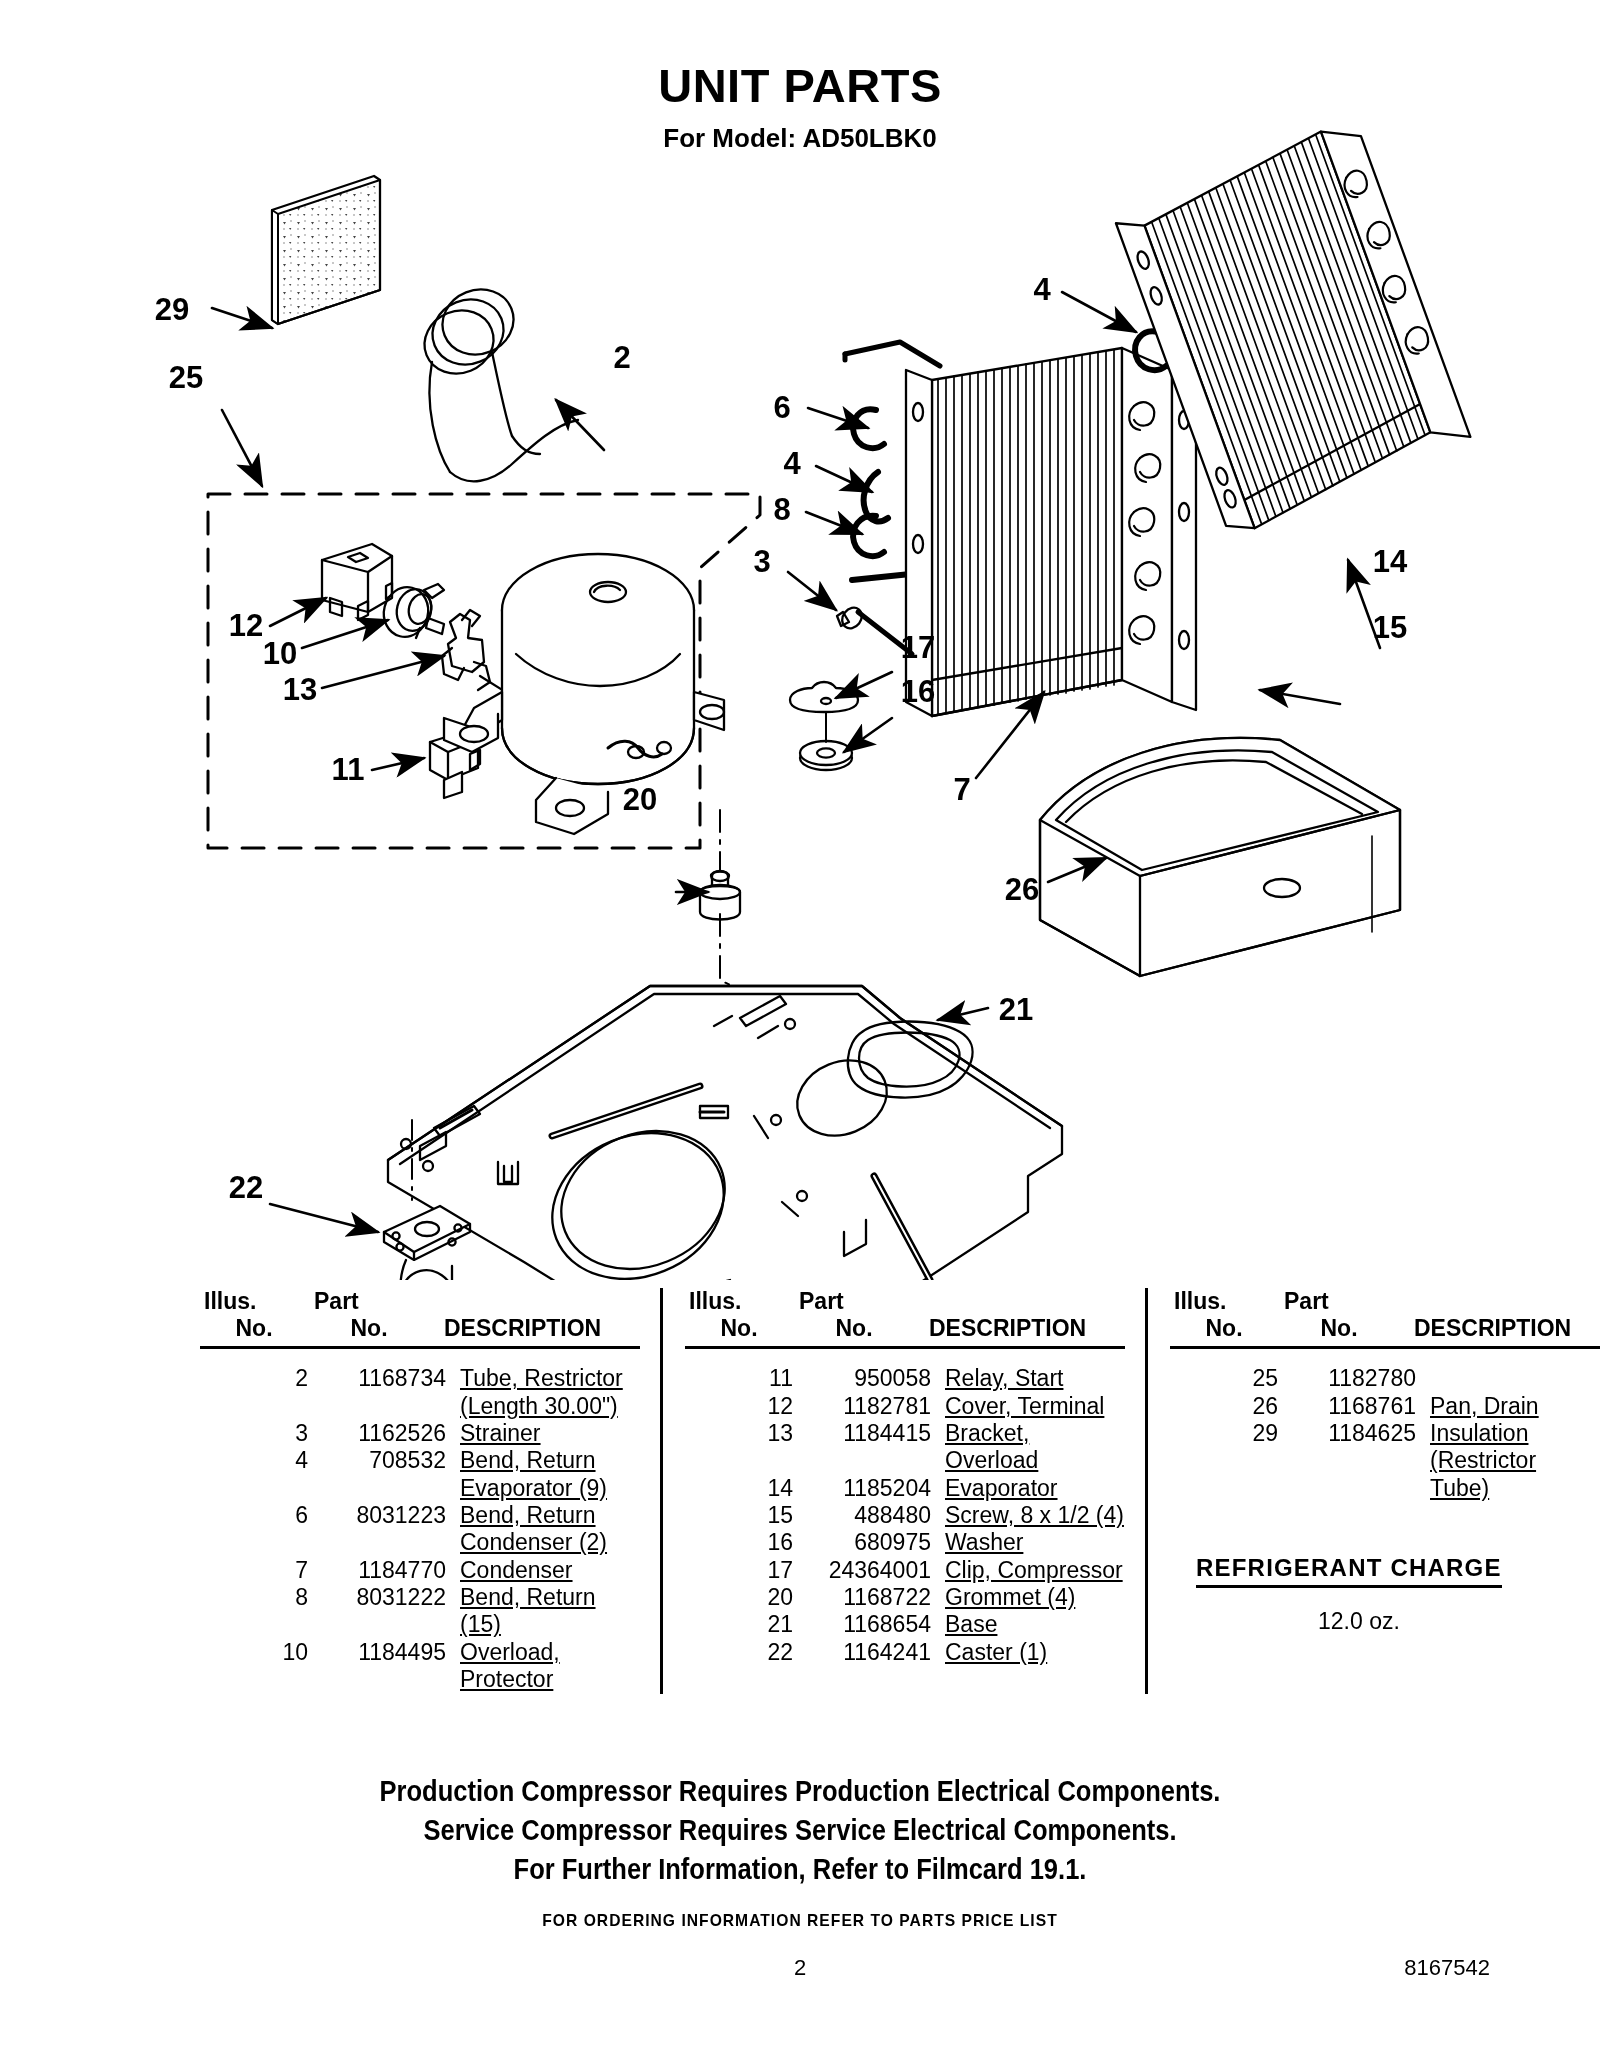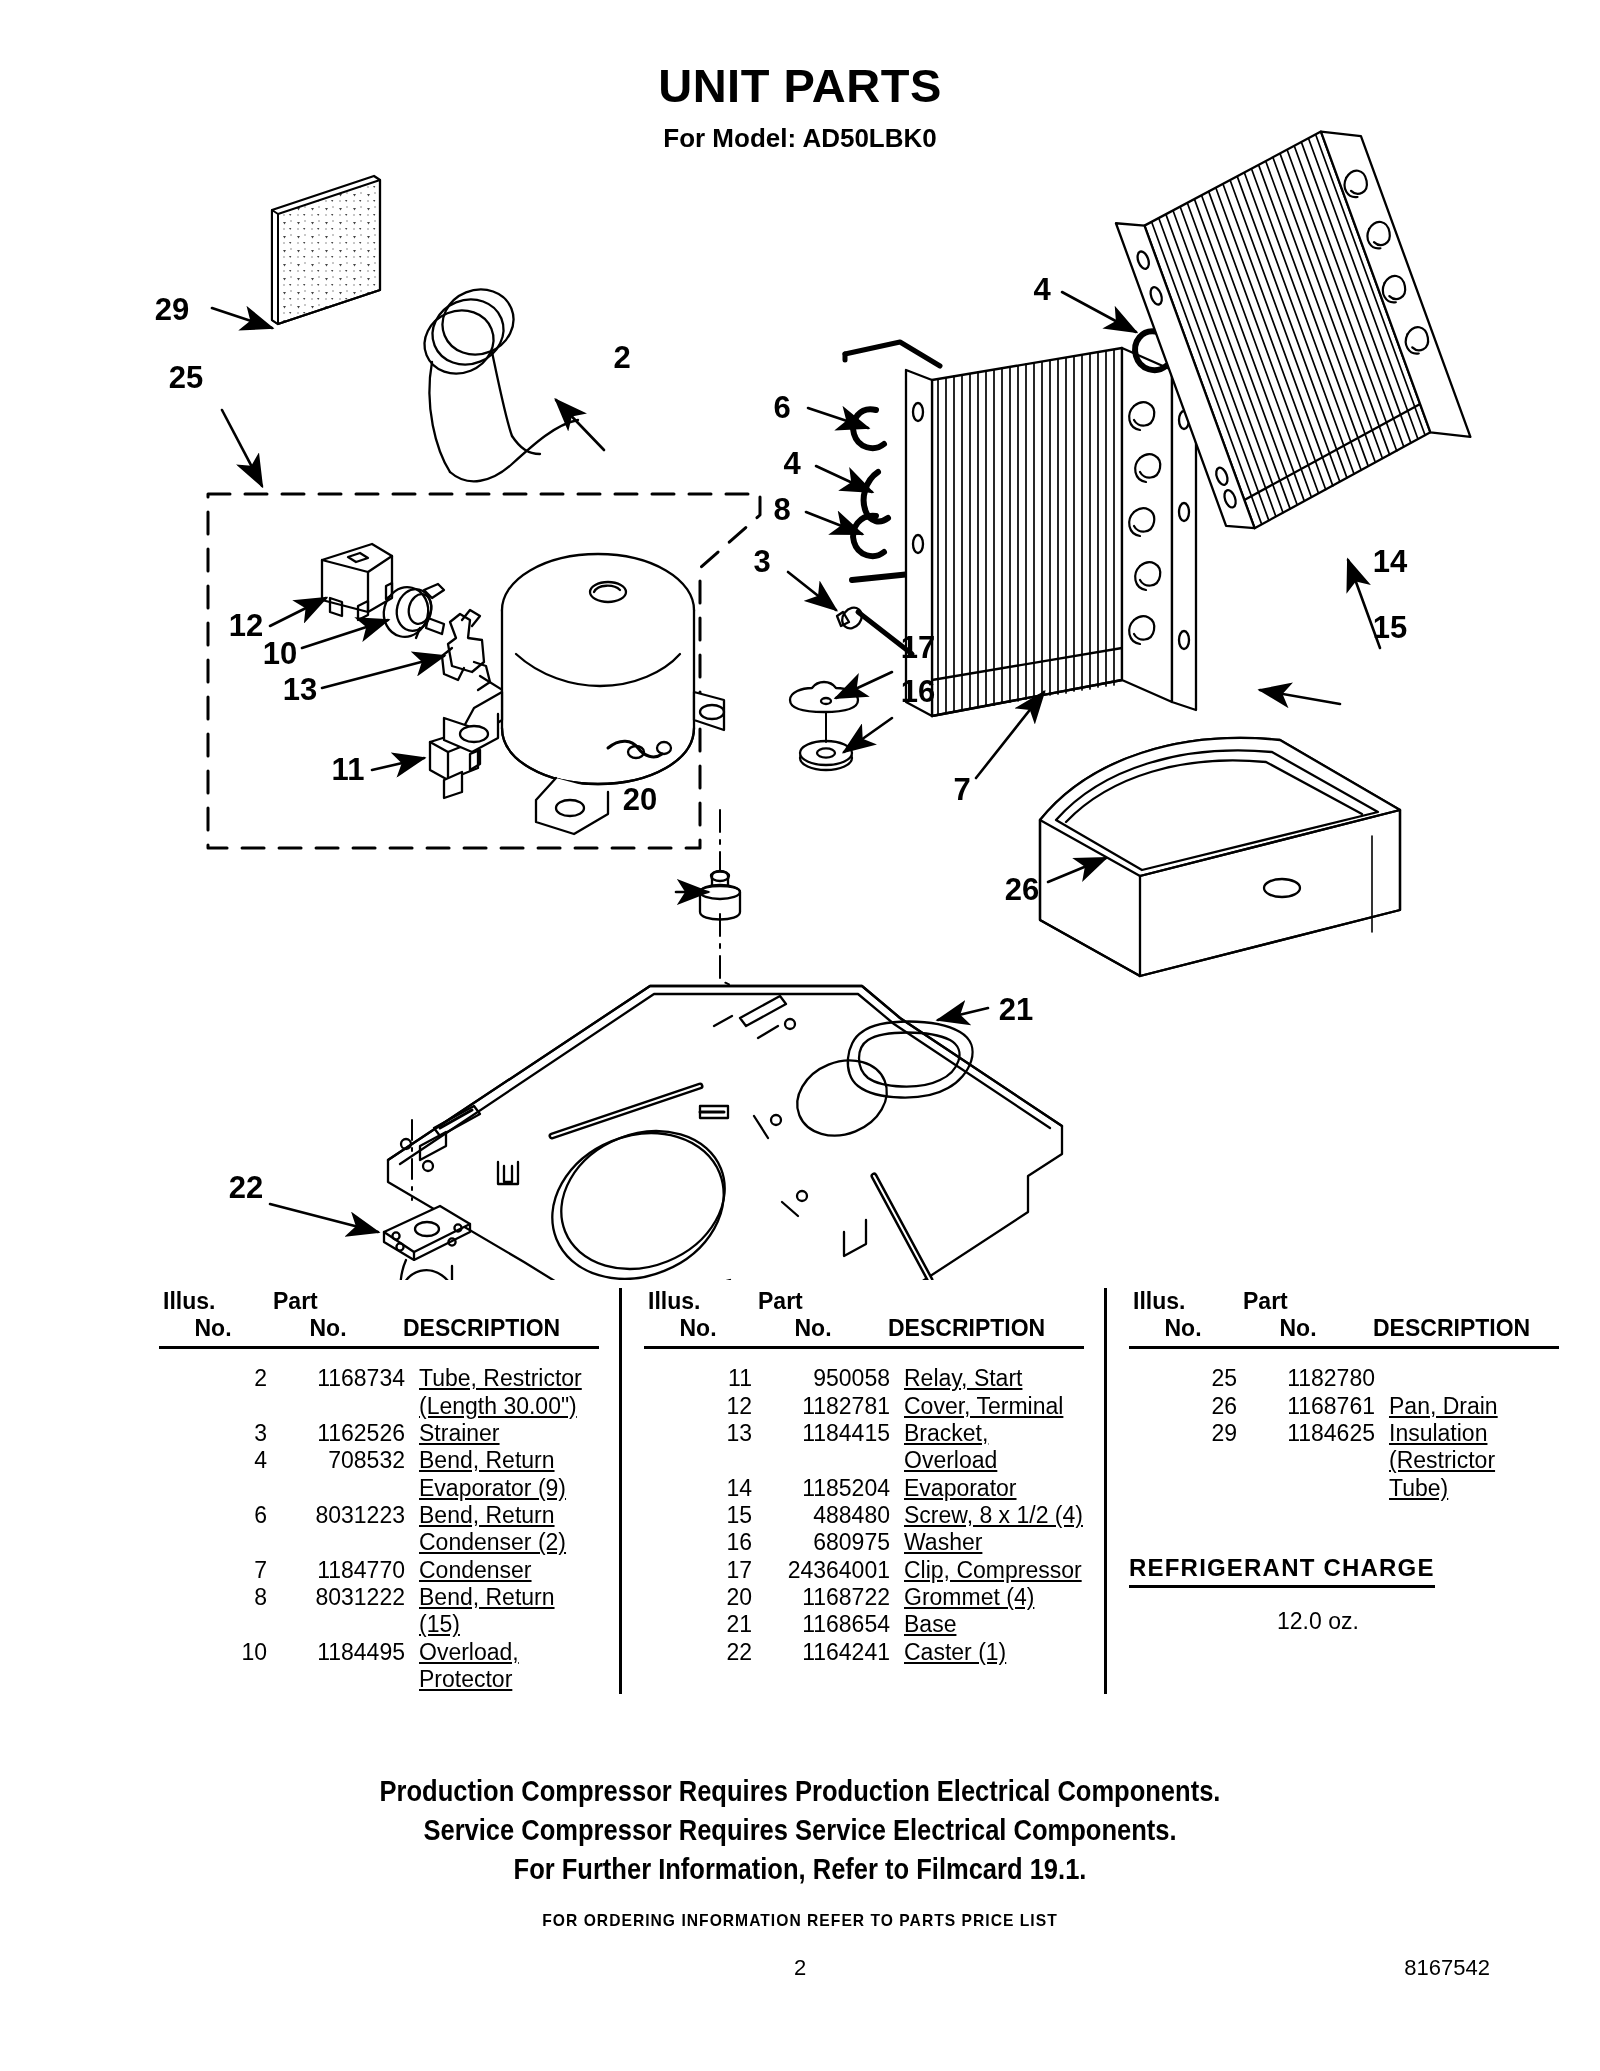--- a/index.html
+++ b/index.html
@@ -28,21 +28,21 @@
   }
 
   
   .diagram{position:absolute;left:0;top:120px;width:1600px;height:1160px;}
   .diagram svg{display:block;}
   .callout{font-family:"Liberation Sans",sans-serif;font-size:31px;font-weight:bold;}
 
   
   .tables{
     position:absolute;left:0;top:1288px;width:1600px;
-    display:flex;justify-content:center;
+    display:flex;justify-content:flex-end;
   }
   .col{position:relative;}
   .col.c1{width:440px;margin-left:118px;}
   .col.c2{width:440px;margin-left:20px;padding-left:22px;border-left:3px solid #000;}
   .col.c3{width:430px;margin-left:20px;padding-left:22px;border-left:3px solid #000;}
 
   .thead{display:flex;font-weight:bold;font-size:23px;line-height:1.18;}
   .th-illus{width:108px;text-align:center;}
   .th-part{width:122px;text-align:center;}
   .th-desc{flex:1;padding-left:14px;}
@@ -55,21 +55,21 @@
 
   .rows{font-size:23px;line-height:1.19;}
   .row{display:flex;align-items:flex-start;}
   .r-illus{width:108px;text-align:right;padding-right:16px;}
   .r-part{width:122px;text-align:right;}
   .r-desc{flex:1;padding-left:14px;white-space:pre-line;text-decoration:underline;}
 
   .refrig{margin-top:52px;}
   .refrig .rtitle{
     font-size:24px;font-weight:bold;letter-spacing:1.2px;
-    display:inline-block;border-bottom:3px solid #000;padding-bottom:3px;
+    display:inline-block;border-bottom:3px solid #000;padding-bottom:3px;margin-left:26px;
   }
   .refrig .rval{margin-top:20px;font-size:23px;padding-left:148px;}
 
   
   .footer{position:absolute;left:0;top:1772px;width:1600px;text-align:center;}
   .footer .fline{
     font-size:29px;font-weight:bold;line-height:1.34;
     transform:scaleX(.88);transform-origin:center;
   }
   .footer .ordering{

